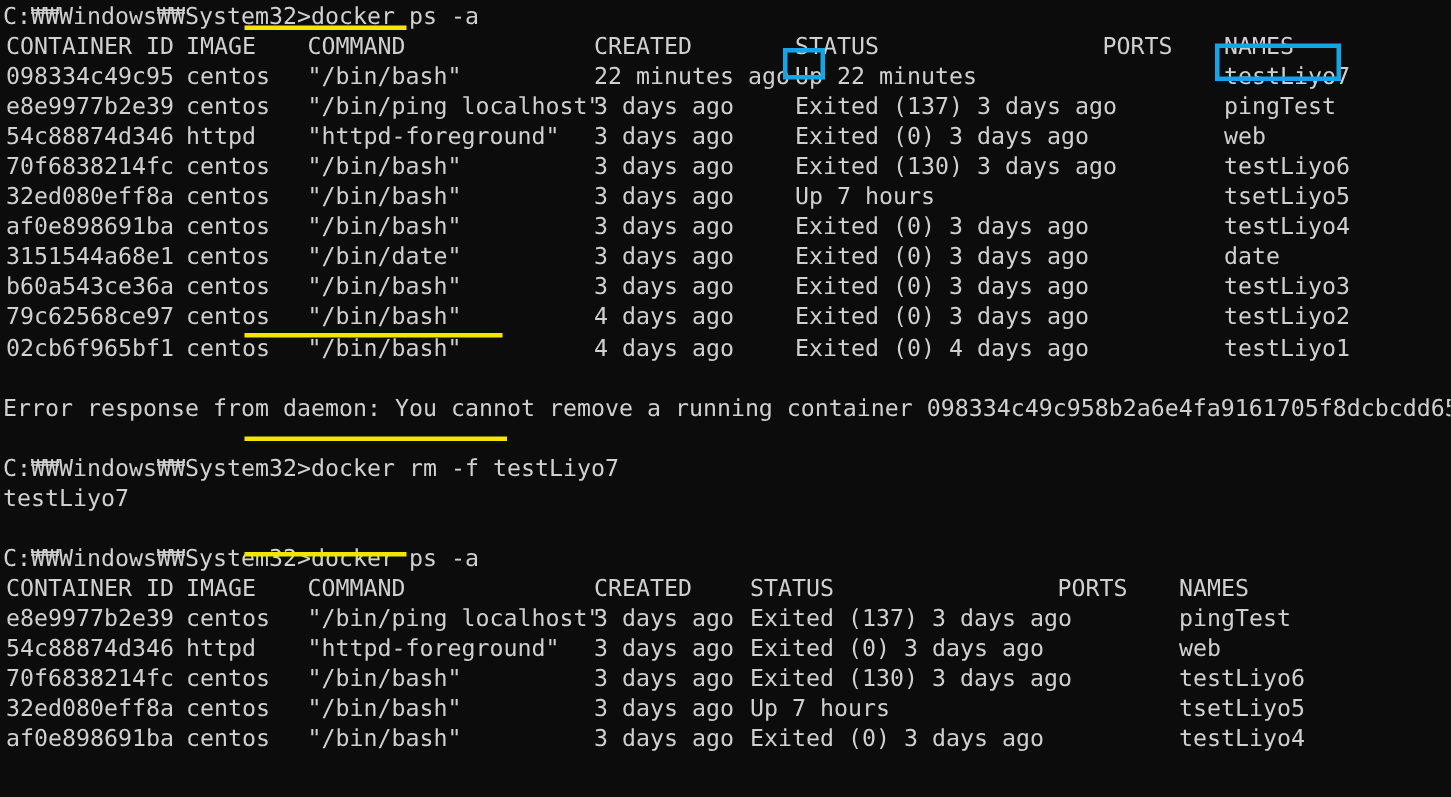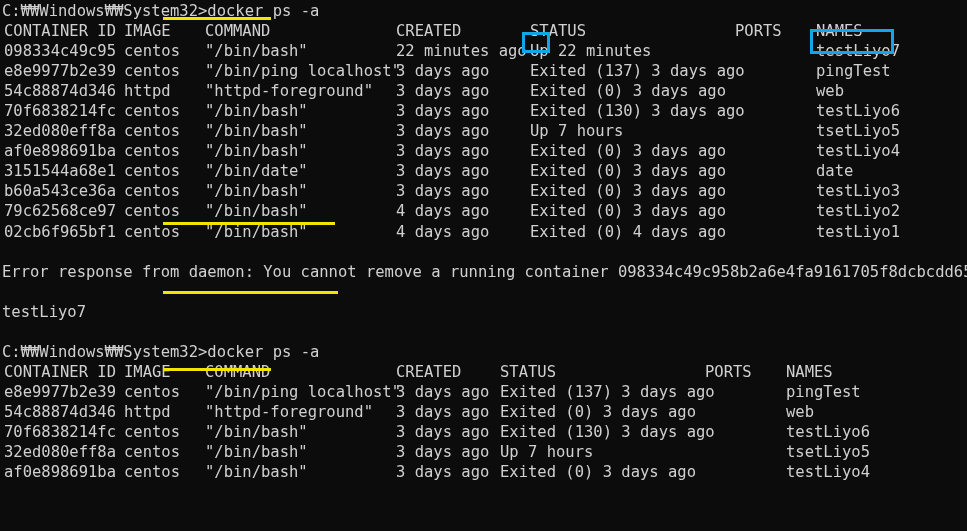--- a/index.html
+++ b/index.html
@@ -101,20 +101,21 @@
       <div class="row"><span class="col" style="left: 2px;">02cb6f965bf1</span><span class="col" style="left: 122px;">centos</span><span class="col" style="left: 203px;">"/bin/bash"</span><span class="col" style="left: 394px;">4 days ago</span><span class="col" style="left: 528px;">Exited (0) 4 days ago</span><span class="col" style="left: 733px;"></span><span class="col" style="left: 814px;">testLiyo1</span></div>
     </div>
 
   <div class="blank"></div>
 
 
   <div class="line">Error response from daemon: You cannot remove a running container 098334c49c958b2a6e4fa9161705f8dcbcdd65c3bfc48025a54aa0f</div>
 
   <div class="blank"></div>
 
+  <div class="line"><span>C:₩₩Windows₩₩System32&gt;</span><span>docker rm -f testLiyo7</span></div>
 
   <div class="line">testLiyo7</div>
 
   <div class="blank"></div>
 
   <div class="line"><span>C:₩₩Windows₩₩System32&gt;</span><span>docker ps -a</span></div>
 
   <div class="row">
     <span class="col" style="left:2px">CONTAINER ID</span>
     <span class="col" style="left:122px">IMAGE</span>

